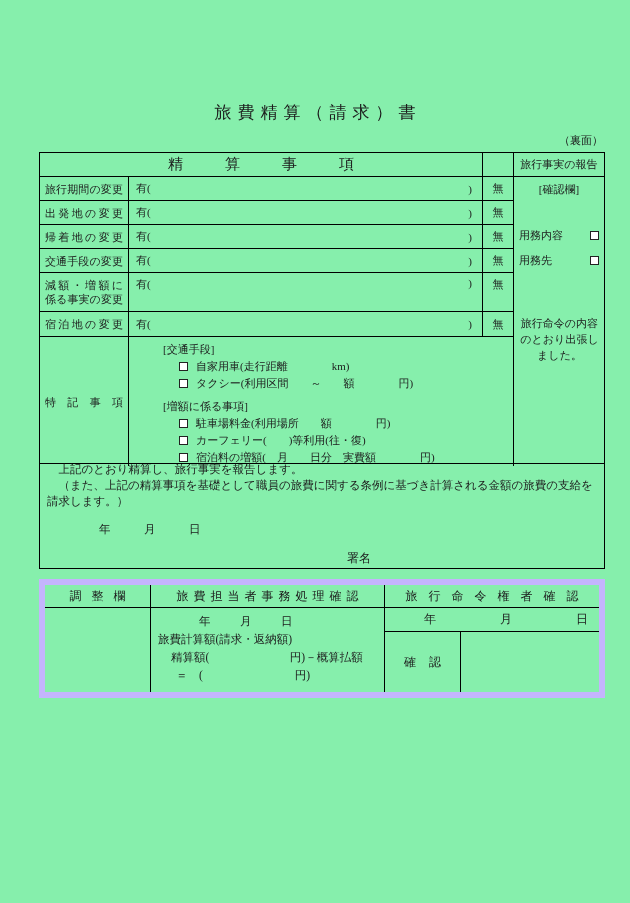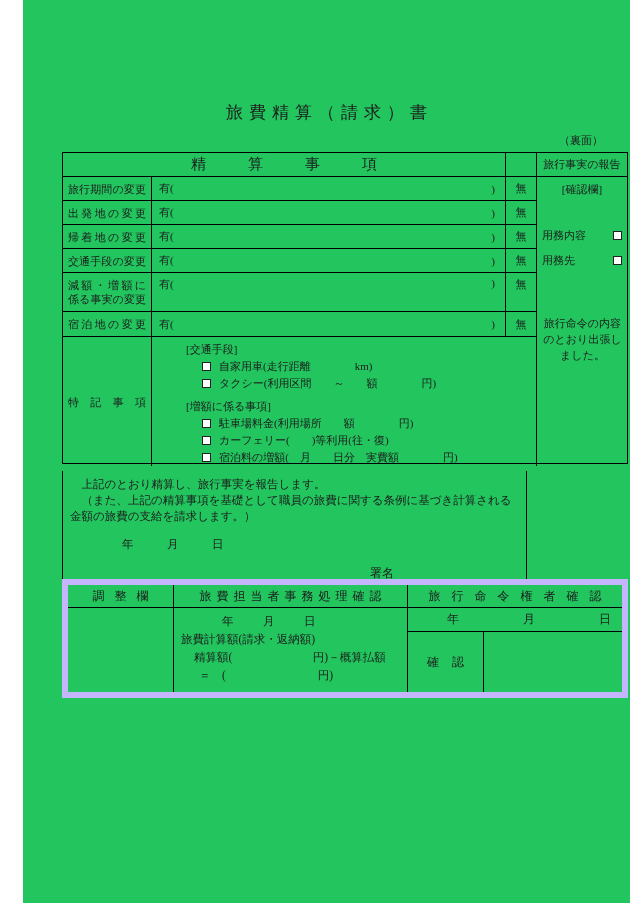--- a/index.html
+++ b/index.html
@@ -3,21 +3,21 @@
 <meta charset="utf-8">
 <style>
   * { margin:0; padding:0; box-sizing:border-box; }
   html,body { background:#ffffff; }
   body {
     width:630px; height:903px; position:relative;
     font-family:"Liberation Serif","DejaVu Serif",serif;
     color:#1c1c1c;
     -webkit-font-smoothing:antialiased;
   }
-  .page { position:absolute; inset:0; background:#22c55e;margin-left:23px; }
+  .page { position:absolute; inset:0; background:#86efac; }
 
   
   .title { position:absolute; top:101px; left:0; width:100%; text-align:center;
            font-size:17px; }
   .title span { letter-spacing:6px; margin-right:-6px; }
   .back-note { position:absolute; top:133px; right:27px; font-size:11px; }
 
   
   .main-table {
     position:absolute; left:39px; top:152px; width:566px; height:312px;
@@ -58,21 +58,21 @@
   .grp-heading { margin-left:16px; }
   .chk-item { display:flex; align-items:center;padding-left:32px; }
   .gap-top { margin-top:6px; }
 
   .cbox { display:inline-block; width:9px; height:9px; border:1px solid #222;
           background:#fff; flex:0 0 auto; }
   .chk-item .cbox { margin-right:8px; }
 
   
   .declaration {
-    position:absolute; left:39px; top:471px; width:465px; height:113px;
+    position:absolute; left:39px; top:456px; width:566px; height:113px;
     border:1px solid #000; border-top:none;
     font-size:11.5px; line-height:16px; padding:5px 7px 8px 7px;
   }
   .decl-date { margin-top:12px; margin-left:52px; }
   .decl-date span { letter-spacing:11px; }
   .sign { margin-top:13px; margin-left:300px; font-size:12px; }
 
   
   .footer-table {
     position:absolute; left:39px; top:579px; width:566px; height:119px;

